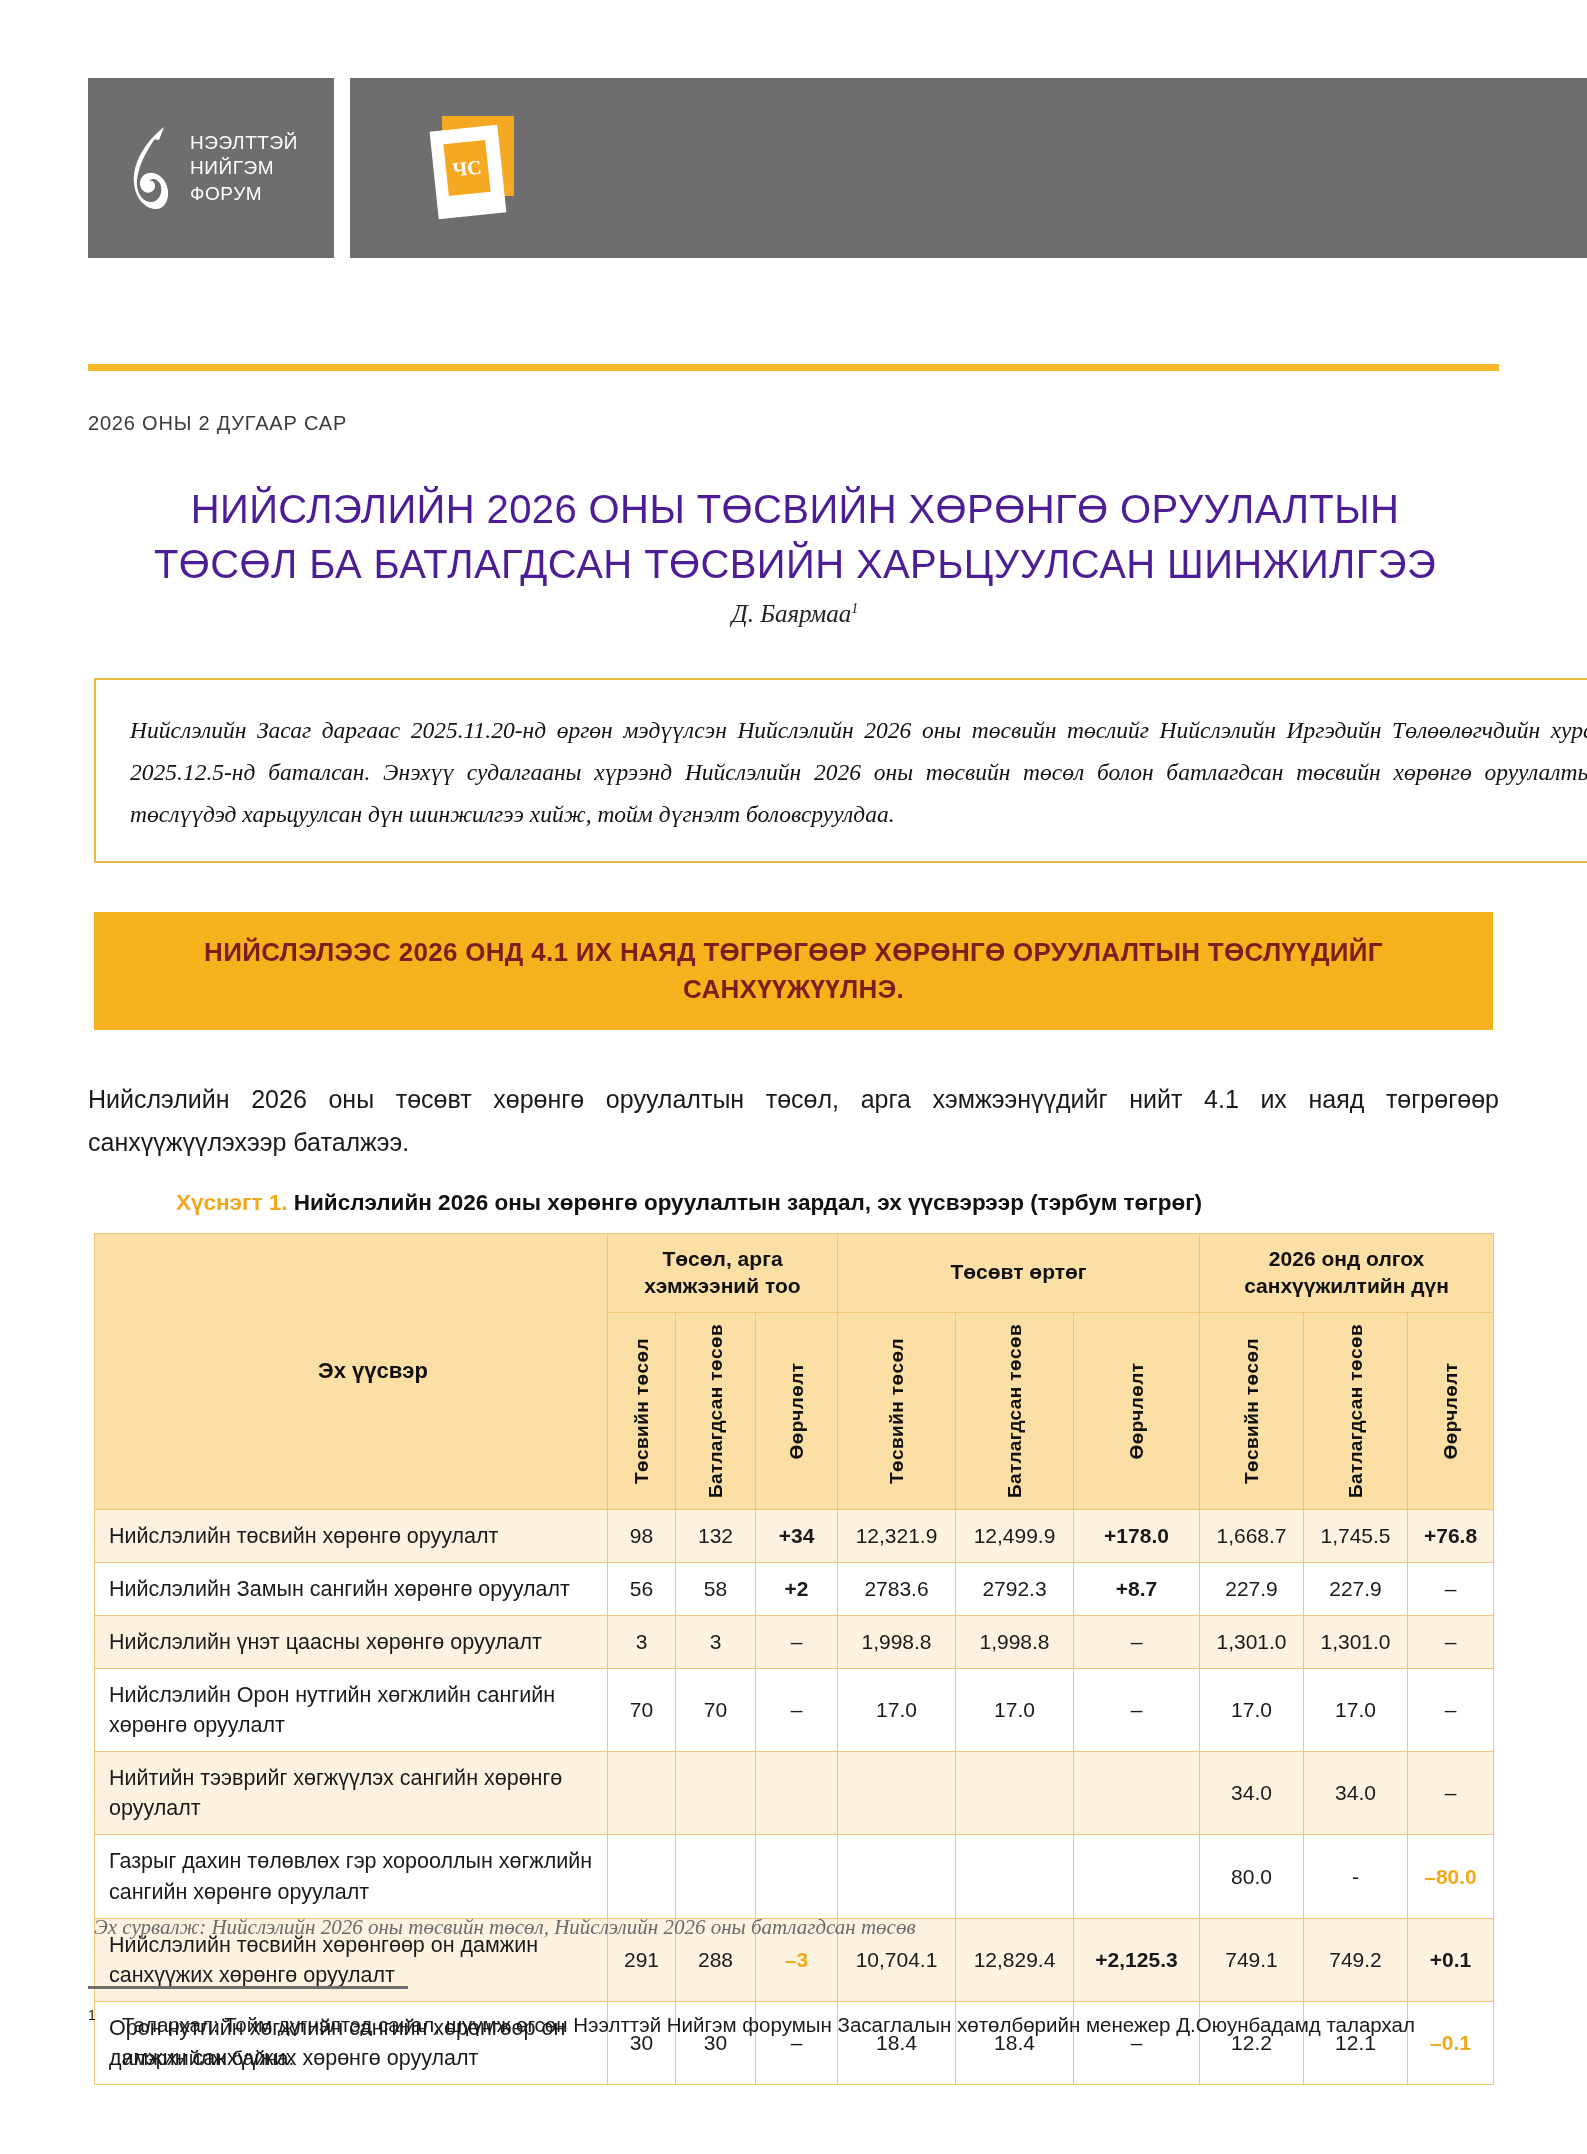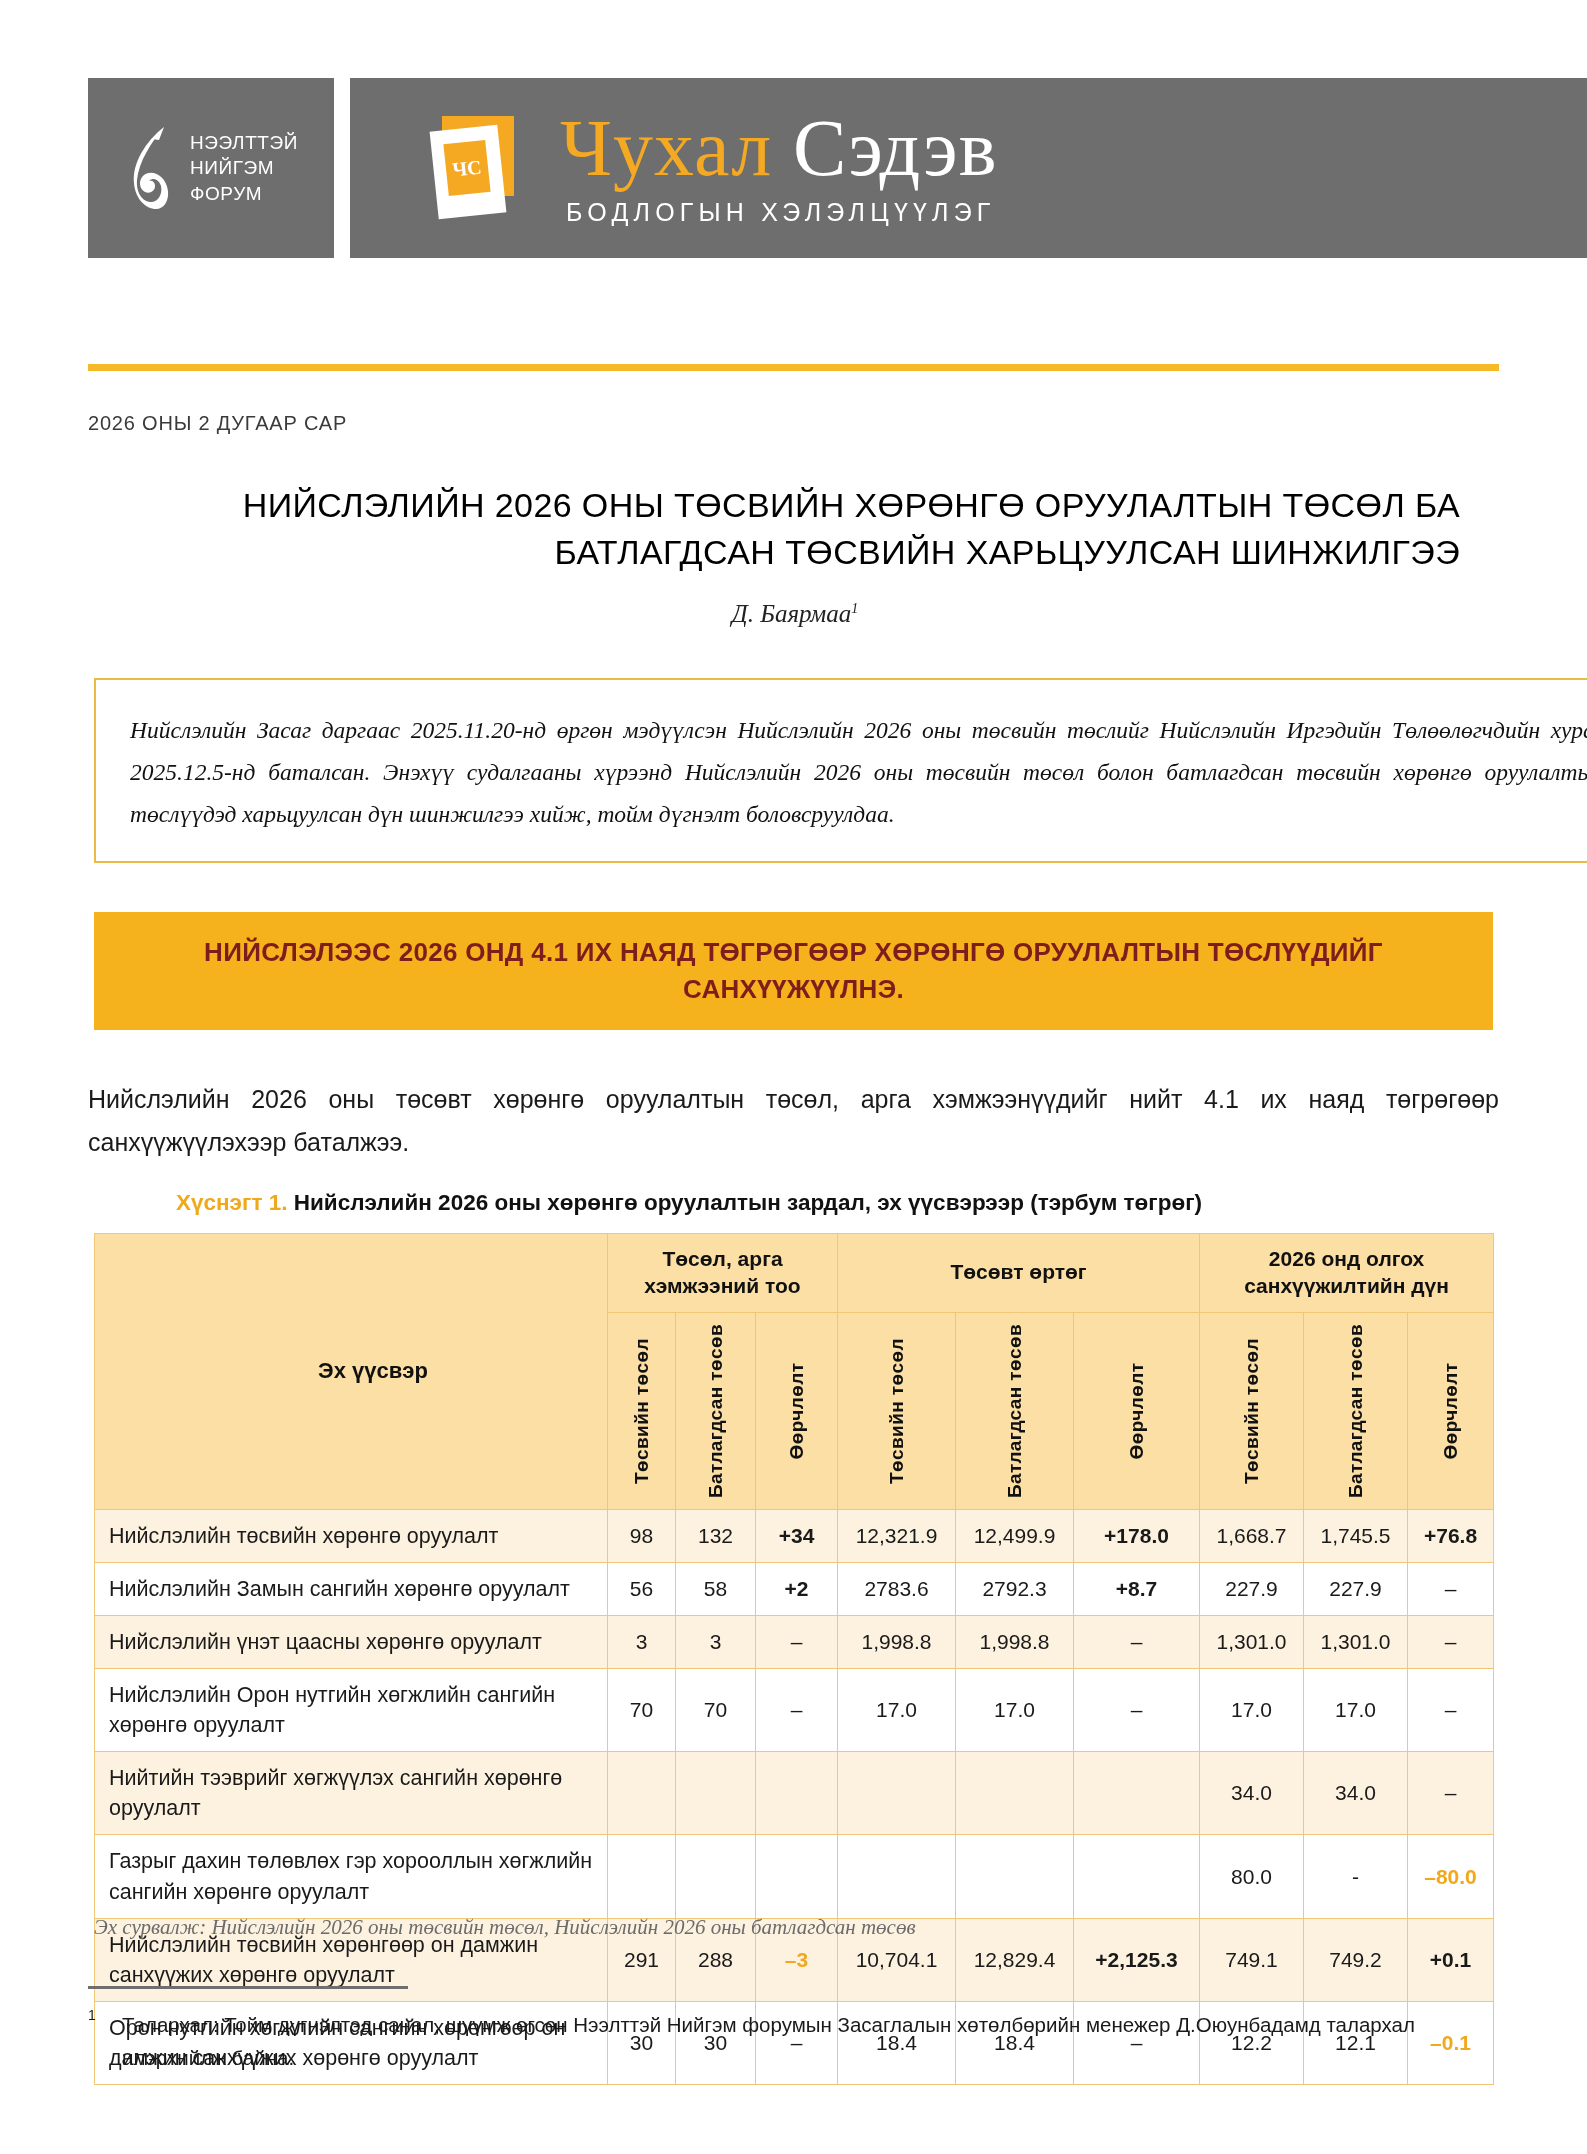--- a/index.html
+++ b/index.html
@@ -37,21 +37,21 @@
   .title-sub { color:#ffffff; font-size:25px; letter-spacing:5.2px; margin-top:10px; margin-left:6px; }
 
   .gold-rule { position:absolute; left:88px; top:364px; width:1411px; height:7px; background:#f5b92a; }
 
   
   .issue-date { position:absolute; left:88px; top:412px; font-size:20px; letter-spacing:.8px; color:#3a3a3a; }
 
   
   .doc-title {
     position:absolute; left:130px; top:482px; width:1330px;
-    text-align:right; font-size:34px; line-height:1.38; letter-spacing:.4px; color:#000000;
+    text-align:center; font-size:40px; line-height:1.38; letter-spacing:.4px; color:#4c1d95;
   }
   .author {
     position:absolute; left:130px; top:600px; width:1330px; text-align:center;
     font-family:"Liberation Serif", serif; font-style:italic; font-size:25px; color:#222;
   }
   .author sup { font-size:14px; }
 
   
   .abstract {
     position:absolute; left:94px; top:678px; width:1547px; box-sizing:border-box;
@@ -136,27 +136,20 @@
     </div>
     <div class="masthead-gap"></div>
     <div class="title-block">
       <div class="cs-mark">
         <div class="cs-sq-gold"></div>
         <div class="cs-sq-white"></div>
         <div class="cs-sq-inner">
           <span>ЧС</span>
         </div>
       </div>
-      <div class="title-text">
-        <div class="title-main">
-          <span class="w1">Чухал</span>
-          <span class="w2">Сэдэв</span>
-        </div>
-        <div class="title-sub">БОДЛОГЫН ХЭЛЭЛЦҮҮЛЭГ</div>
-      </div>
     </div>
   </div>
 
   <div class="gold-rule"></div>
 
   <div class="issue-date">2026 ОНЫ 2 ДУГААР САР</div>
 
   <div class="doc-title">НИЙСЛЭЛИЙН 2026 ОНЫ ТӨСВИЙН ХӨРӨНГӨ ОРУУЛАЛТЫН ТӨСӨЛ БА БАТЛАГДСАН ТӨСВИЙН ХАРЬЦУУЛСАН ШИНЖИЛГЭЭ</div>
 
   <div class="author">

